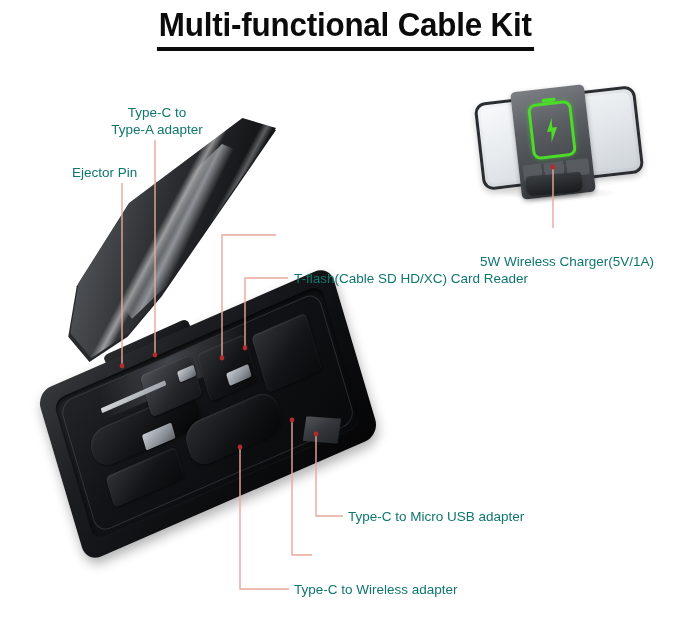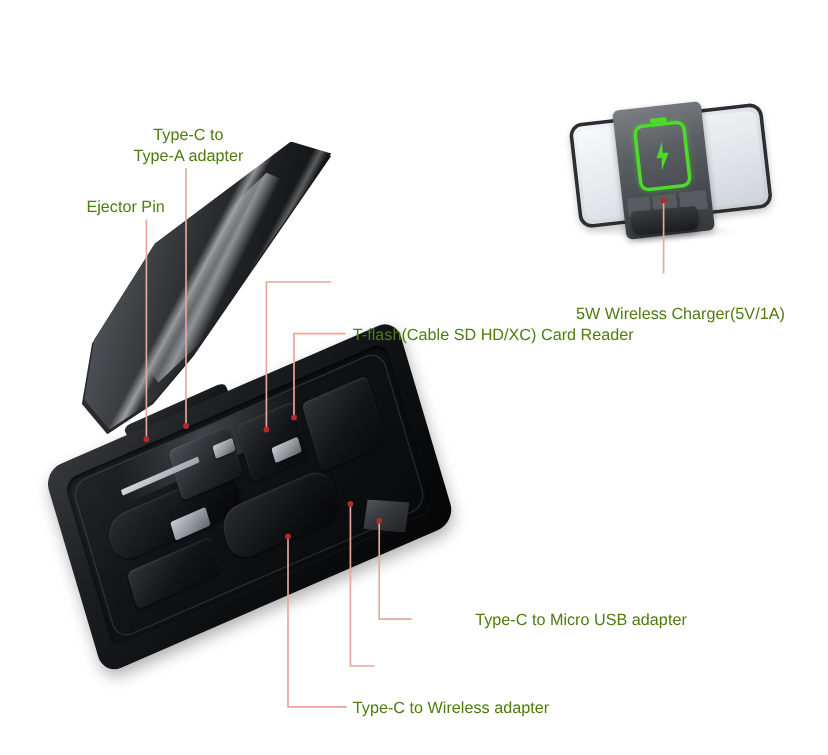--- a/index.html
+++ b/index.html
@@ -46,21 +46,21 @@
     border-bottom: 4px solid #0b0b0b;
     white-space: nowrap;
   }
 
   
   .label {
     position: absolute;
     font-family: "Liberation Sans", sans-serif;
     font-size: 13.5px;
     line-height: 17px;
-    color: #4d7c0f;
+    color: #0f766e;
     white-space: nowrap;
   }
   .label.two-line { white-space: normal; text-align: center; }
 
   
   #leaders {
     position: absolute;
     left: 0; top: 0;
     width: 690px;
     height: 629px;
@@ -297,20 +297,23 @@
     height: 14px;
     background: radial-gradient(ellipse at center, rgba(0,0,0,0.16), rgba(0,0,0,0) 70%);
     border-radius: 50%;
   }
 </style>
 </head>
 <body>
 
 <div id="stage">
 
+  <div class="title-wrap">
+    <span class="title-text">Multi-functional Cable Kit</span>
+  </div>
 
   <div id="product">
 
     <div class="lid-edge"></div>
     <div class="lid"></div>
     <div class="lid-gloss"></div>
     <div class="lid-hinge"></div>
 
     <div class="base">
       <div class="base-inner">
@@ -382,18 +385,18 @@
     <span>Type-A adapter</span>
   </div>
 
   <div class="label" style="left:72px; top:164px;">Ejector Pin</div>
 
 
   <div class="label" style="left:294px; top:270px;">T-flash(Cable SD HD/XC) Card Reader</div>
 
   <div class="label" style="left:480px; top:229px;margin-top:24px;">5W Wireless Charger(5V/1A)</div>
 
-  <div class="label" style="left:348px; top:508px;margin-left:48px;">Type-C to Micro USB adapter</div>
+  <div class="label" style="left:348px; top:508px;">Type-C to Micro USB adapter</div>
 
 
   <div class="label" style="left:294px; top:581px;">Type-C to Wireless adapter</div>
 
 </div>
 
 </body></html>

